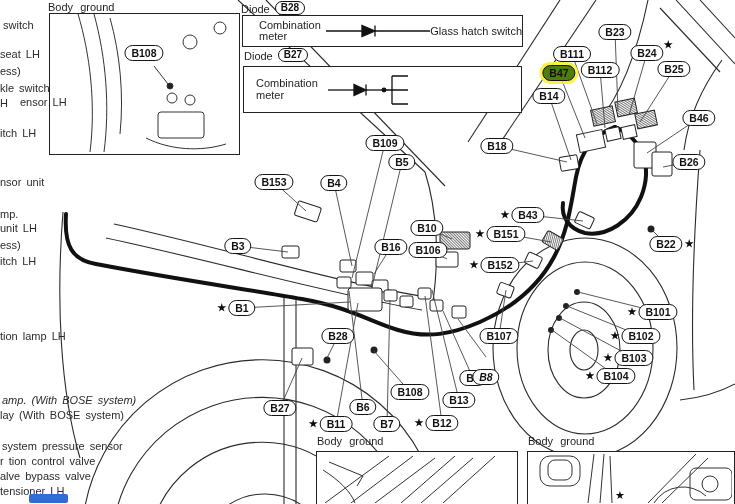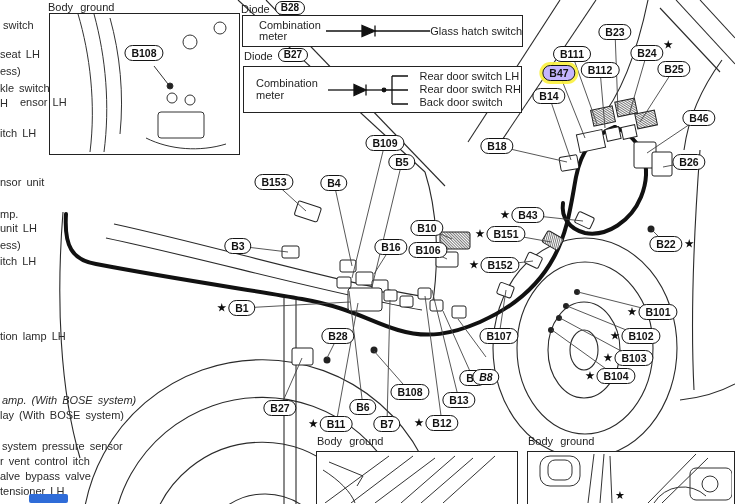--- a/index.html
+++ b/index.html
@@ -18,21 +18,21 @@
   .mini-oval{border:1.6px solid #111;border-radius:10px;padding:0 5px;font:700 10px "Liberation Sans",sans-serif;
              color:#111;line-height:12px;background:#fff;}
   .legend-box{position:absolute;border:1.4px solid #222;background:#fff;display:flex;
               align-items:center;z-index:30;box-sizing:border-box;}
   .combo{font:400 11px "Liberation Sans",sans-serif;color:#1e1e1e;line-height:11.5px;width:72px;}
   .tgt{font:400 11px "Liberation Sans",sans-serif;color:#1e1e1e;line-height:13px;white-space:nowrap;}
   .tgt-col{display:flex;flex-direction:column;}
   .bubble{position:absolute;transform:translate(-50%,-50%);border:1.7px solid #141414;border-radius:12px;
           background:#fff;font:700 10.5px "Liberation Sans",sans-serif;color:#111;padding:1px 6px;
           white-space:nowrap;z-index:40;line-height:12px;}
-  .bubble.hl{background:#c4b5fd;box-shadow:0 0 0 3px rgba(249,240,60,.9);}
+  .bubble.hl{background:#4d7c0f;box-shadow:0 0 0 3px rgba(249,240,60,.9);}
   .star{position:absolute;font-size:10px;color:#0c0c0c;z-index:41;line-height:10px;}
   .star-left{right:100%;margin-right:3px;top:50%;transform:translateY(-55%);}
   .star-right{left:100%;margin-left:3px;top:50%;transform:translateY(-55%);}
   .star-topright{left:100%;margin-left:1px;bottom:75%;}
   .star-free{position:absolute;font-size:11px;color:#0c0c0c;z-index:45;}
   .blue-mark{position:absolute;border-radius:2px;z-index:50;}
 </style>
 </head>
 <body>
 
@@ -241,25 +241,20 @@
       <g stroke="#111" stroke-width="1.3" fill="#111">
         <path d="M0,21 H26" fill="none"></path>
         <path d="M26,15.5 L26,26.5 L38,21 Z"></path>
         <path d="M38,15.5 V26.5" fill="none"></path>
         <path d="M38,21 H56" fill="none"></path>
         <circle cx="56" cy="21" r="1.8"></circle>
         <path d="M64,7 V35" fill="none"></path>
         <path d="M56,21 H64 M64,7 H80 M64,21 H80 M64,35 H80" fill="none"></path>
       </g>
     </svg>
-    <div class="tgt-col" style="margin-left:6px">
-      <div class="tgt">Rear door switch LH</div>
-      <div class="tgt">Rear door switch RH</div>
-      <div class="tgt">Back door switch</div>
-    </div>
   </div>
 
   <div class="blue-mark" style="left: 29px; top: 494px; width: 39px; height: 9px; background: rgb(47, 108, 216);"></div>
 
   <div id="labels-layer">
       <div class="comp-label" style="left: 3px; top: 19px;">switch</div>
       <div class="comp-label" style="left: 0px; top: 48px;">seat LH</div>
       <div class="comp-label" style="left: 0px; top: 65px;">ess)</div>
       <div class="comp-label" style="left: 0px; top: 82px;">kle switch</div>
       <div class="comp-label" style="left: 0px; top: 97px;">H</div>
@@ -267,21 +262,21 @@
       <div class="comp-label" style="left: 0px; top: 127px;">itch LH</div>
       <div class="comp-label" style="left: 0px; top: 176px;">nsor unit</div>
       <div class="comp-label" style="left: 0px; top: 208px;">mp.</div>
       <div class="comp-label" style="left: 0px; top: 222px;">unit LH</div>
       <div class="comp-label" style="left: 0px; top: 239px;">ess)</div>
       <div class="comp-label" style="left: 0px; top: 255px;">itch LH</div>
       <div class="comp-label" style="left: 0px; top: 330px;">tion lamp LH</div>
       <div class="comp-label" style="left: 2px; top: 394px; font-style: italic;">amp. (With BOSE system)</div>
       <div class="comp-label" style="left: 0px; top: 409px;">lay (With BOSE system)</div>
       <div class="comp-label" style="left: 2px; top: 440px;">system pressure sensor</div>
-      <div class="comp-label" style="left: 0px; top: 455px;">r vent control itch</div>
+      <div class="comp-label" style="left: 0px; top: 455px;">r tion control valve</div>
       <div class="comp-label" style="left: 0px; top: 470px;">alve bypass valve</div>
       <div class="comp-label" style="left: 0px; top: 485px;">tensioner LH</div>
     </div>
   <div id="bubbles-layer">
       <div class="bubble" style="left: 144px; top: 53px;">B108</div>
       <div class="bubble" style="left: 274px; top: 182px;">B153</div>
       <div class="bubble" style="left: 334px; top: 183px;">B4</div>
       <div class="bubble" style="left: 238px; top: 246px;">B3</div>
       <div class="bubble" style="left: 385px; top: 143px;">B109</div>
       <div class="bubble" style="left: 402px; top: 162px;">B5</div>

